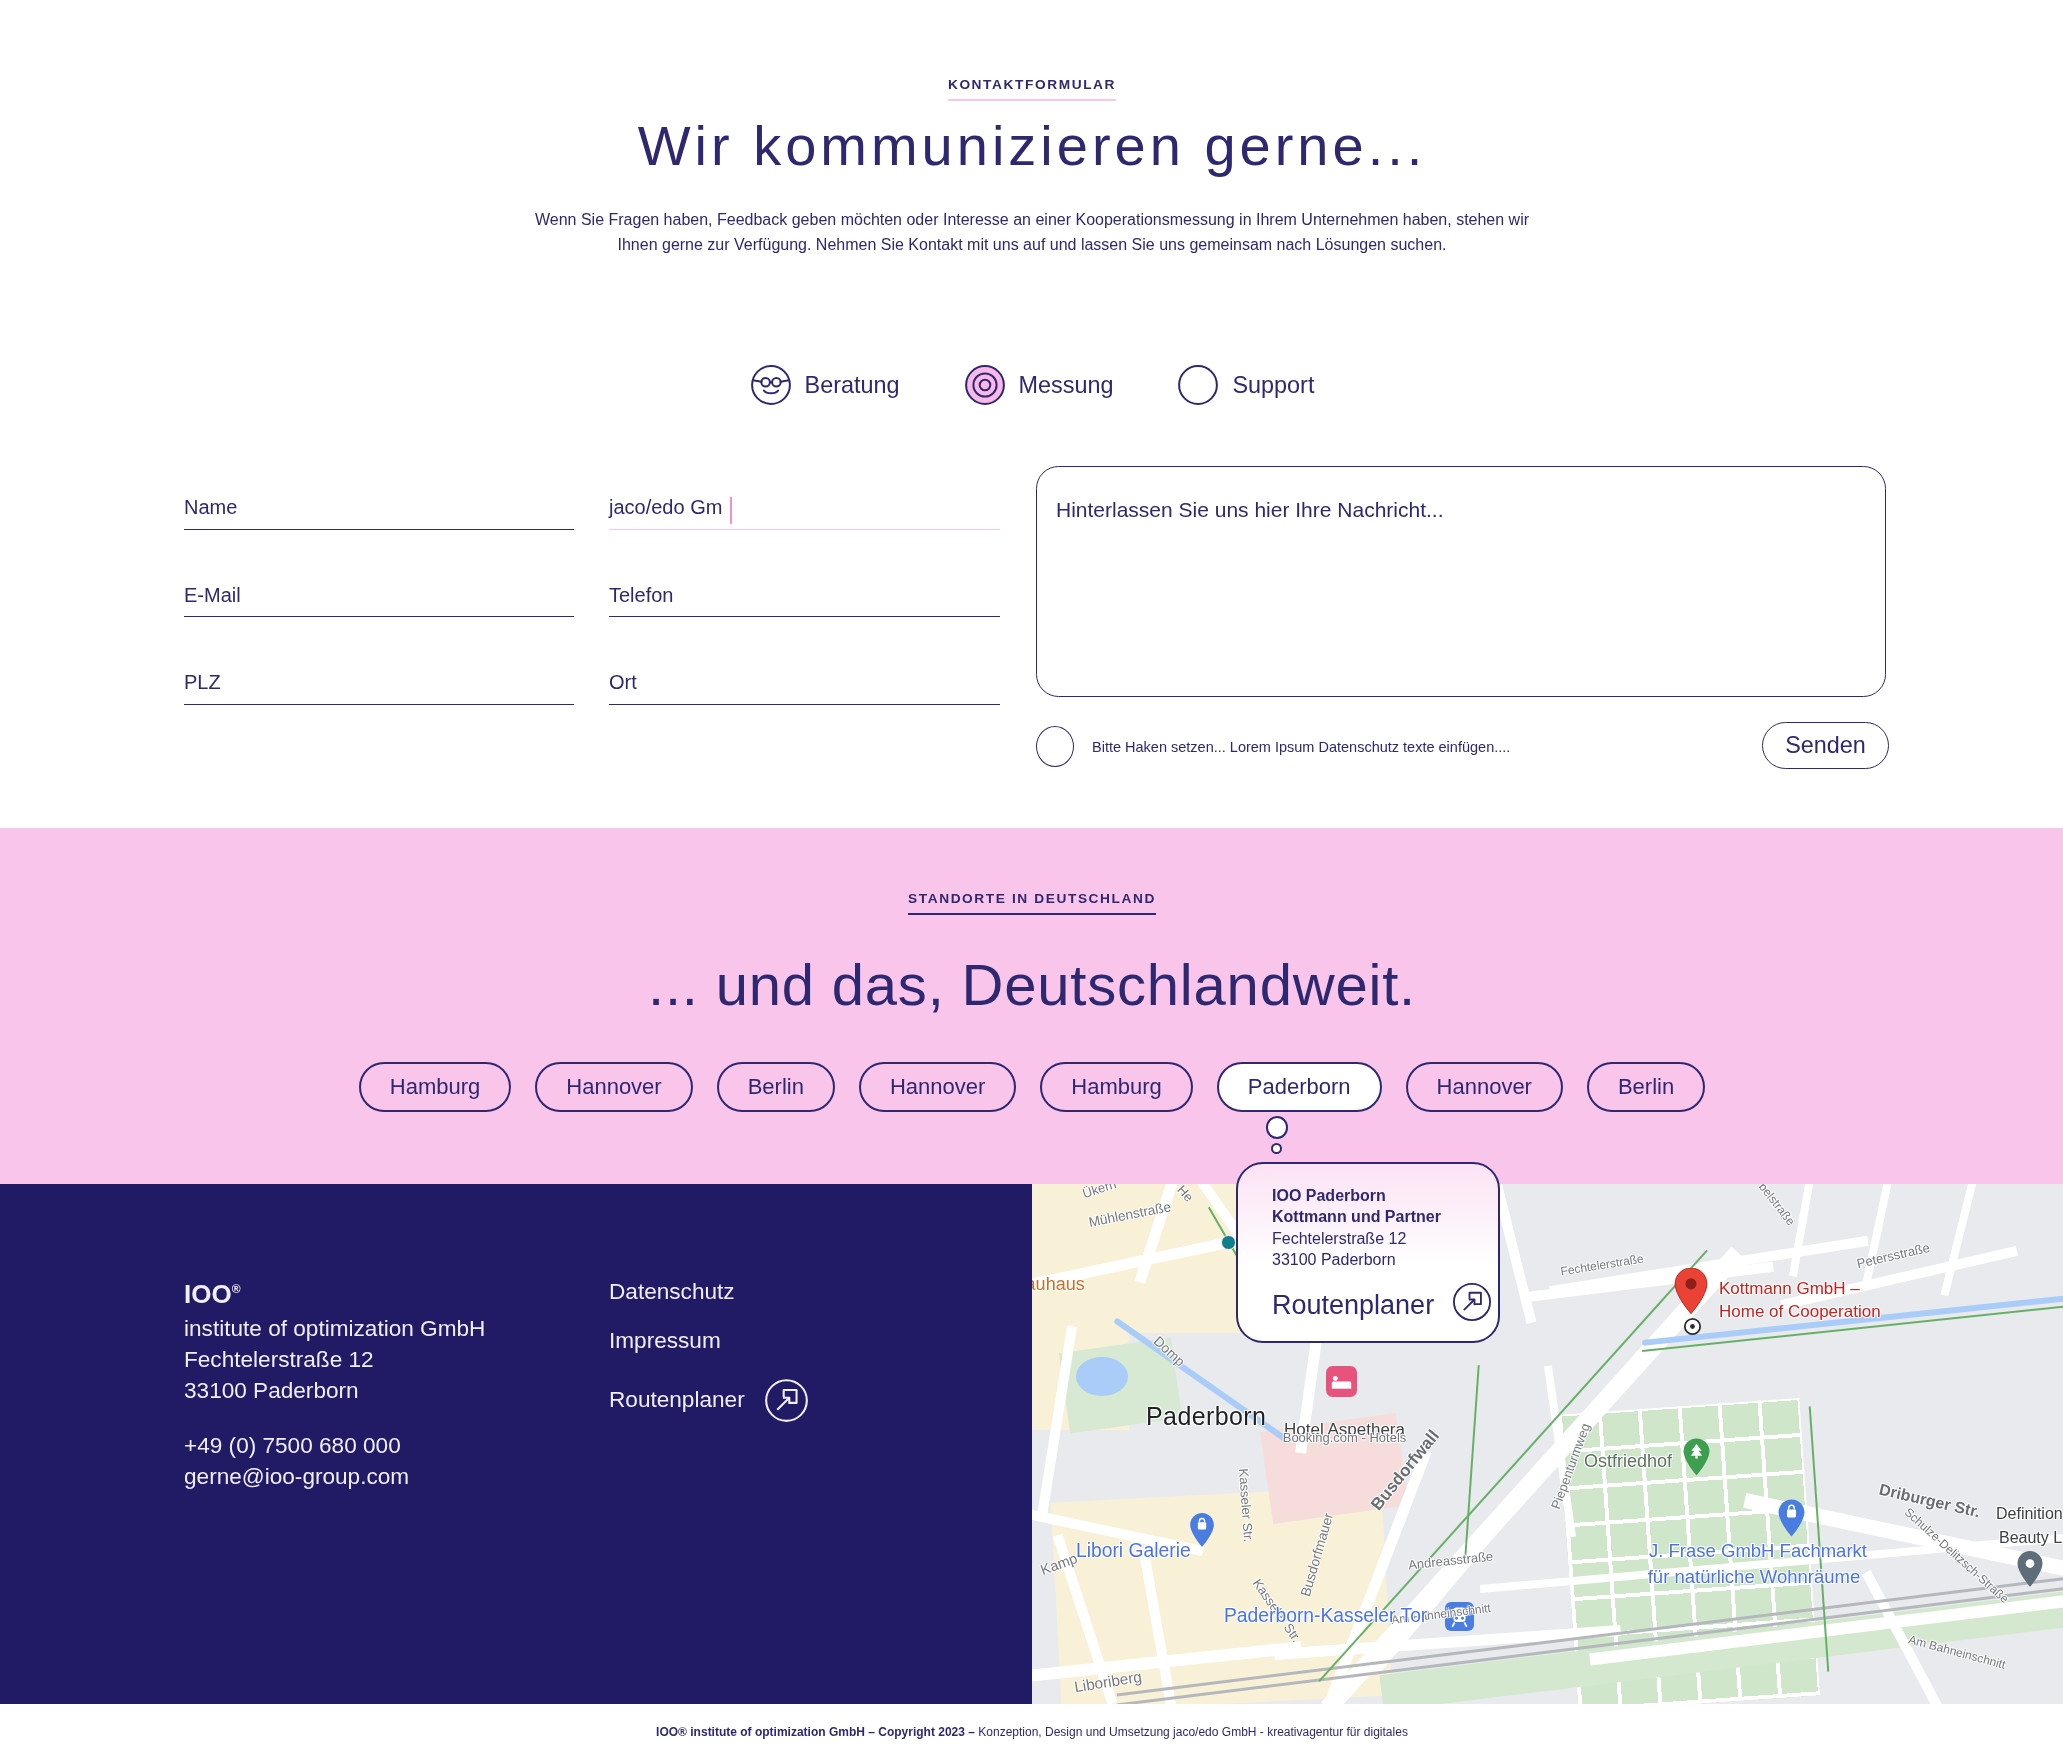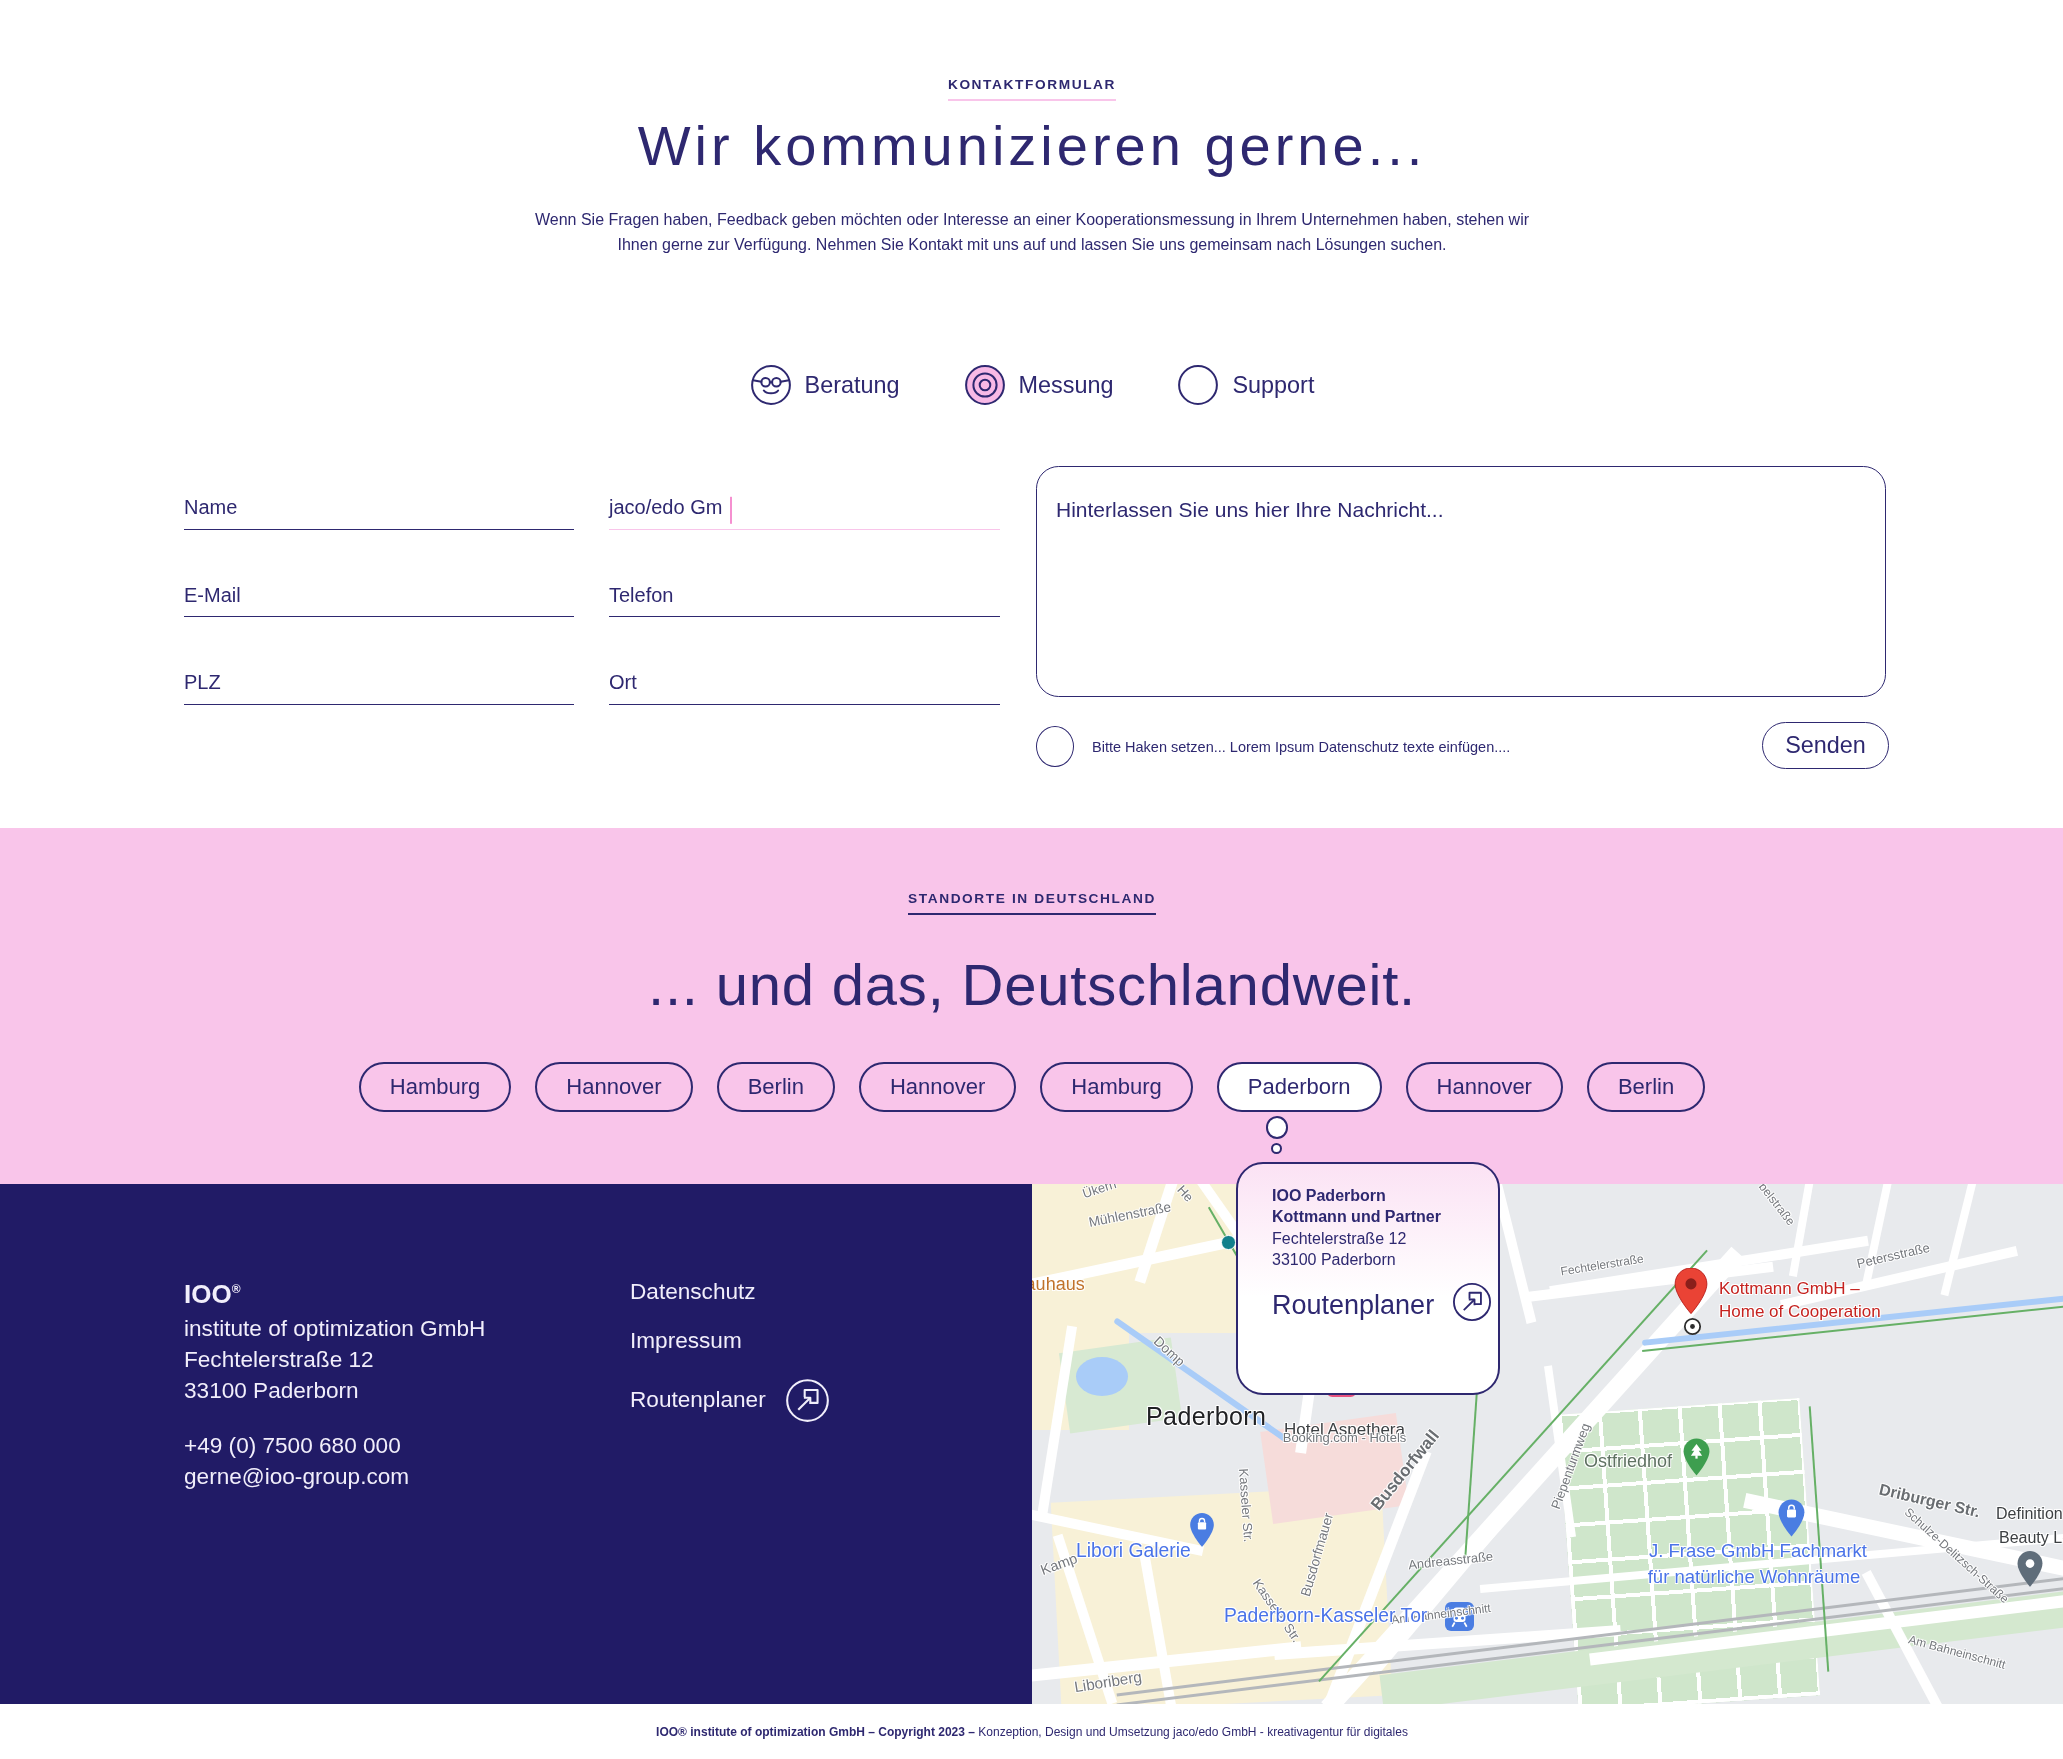--- a/index.html
+++ b/index.html
@@ -52,21 +52,21 @@
   .pill{height:50px;border:2px solid var(--navy);border-radius:26px;padding:0 29px;display:flex;align-items:center;font-size:22px;color:var(--navy);background:transparent;cursor:pointer;white-space:nowrap;}
   .pill.selected{background:#fff;}
 
   
   .sec-bottom{position:absolute;left:0;top:1184px;width:2064px;height:520px;display:flex;}
   .footerblk{position:relative;width:1032px;height:520px;background:var(--navy-deep);color:#f1eefb;}
   .footerblk .brand{position:absolute;left:184px;top:95px;font-size:26px;font-weight:700;}
   .footerblk .brand sup{font-size:12px;}
   .addr{position:absolute;left:184px;top:129px;font-size:22.6px;line-height:31px;}
   .contactlines{position:absolute;left:184px;top:246px;font-size:22.6px;line-height:31px;}
-  .flinks{position:absolute;left:630px;top:95px;}
+  .flinks{position:absolute;left:609px;top:95px;}
   .flink{display:block;font-size:22.6px;color:#f1eefb;margin-bottom:23.4px;cursor:pointer;text-decoration:none;}
   .flink-route{display:flex;align-items:center;gap:19.3px;}
   .flink-route svg{display:block;}
 
   
   .map{position:relative;width:1032px;height:520px;background:#e8eaed;overflow:hidden;}
   .area{position:absolute;}
   .road{position:absolute;background:#fff;}
   .gpath{position:absolute;background:#66b066;}
   .rail{position:absolute;background:#b4b7bb;}
@@ -77,21 +77,21 @@
   .mlabel.poi-gray{font-size:13px;color:#71757a;}
   .mlabel.blue{font-size:19.3px;color:#4a73e8;}
   .mlabel.red{font-size:17px;color:#c5221f;}
   .mlabel.orange{font-size:18px;color:#c0732a;}
   .mlabel.cemetery{font-size:18px;color:#5e7161;}
   .mlabel.roadbold{font-weight:700;color:#696d71;}
   .pin{position:absolute;}
 
   
   .dot{position:absolute;background:#fff;border:2px solid var(--navy);border-radius:50%;z-index:30;}
-  .infocard{position:absolute;left:1236px;top:1162px;width:264px;height:233px;border:2px solid var(--navy);border-radius:27px;background:linear-gradient(180deg,#fbe2f4 0%,#ffffff 58%);z-index:25;text-decoration:underline;}
+  .infocard{position:absolute;left:1236px;top:1162px;width:264px;height:181px;border:2px solid var(--navy);border-radius:27px;background:linear-gradient(180deg,#fbe2f4 0%,#ffffff 58%);z-index:25;text-decoration:underline;}
   .infocard .l{position:absolute;left:34px;font-size:16px;color:var(--navy);}
   .infocard .b{font-weight:700;}
   .infocard .cta{position:absolute;left:34px;top:118px;font-size:27px;color:var(--navy);display:flex;align-items:center;gap:18px;cursor:pointer;}
 
   
   .sec-copy{position:absolute;left:0;top:1704px;width:2064px;height:56px;background:#fff;display:flex;align-items:center;justify-content:center;}
   .sec-copy p{font-size:12px;color:var(--navy);}
   .sec-copy .bold{font-weight:700;}
 </style>
 </head>

